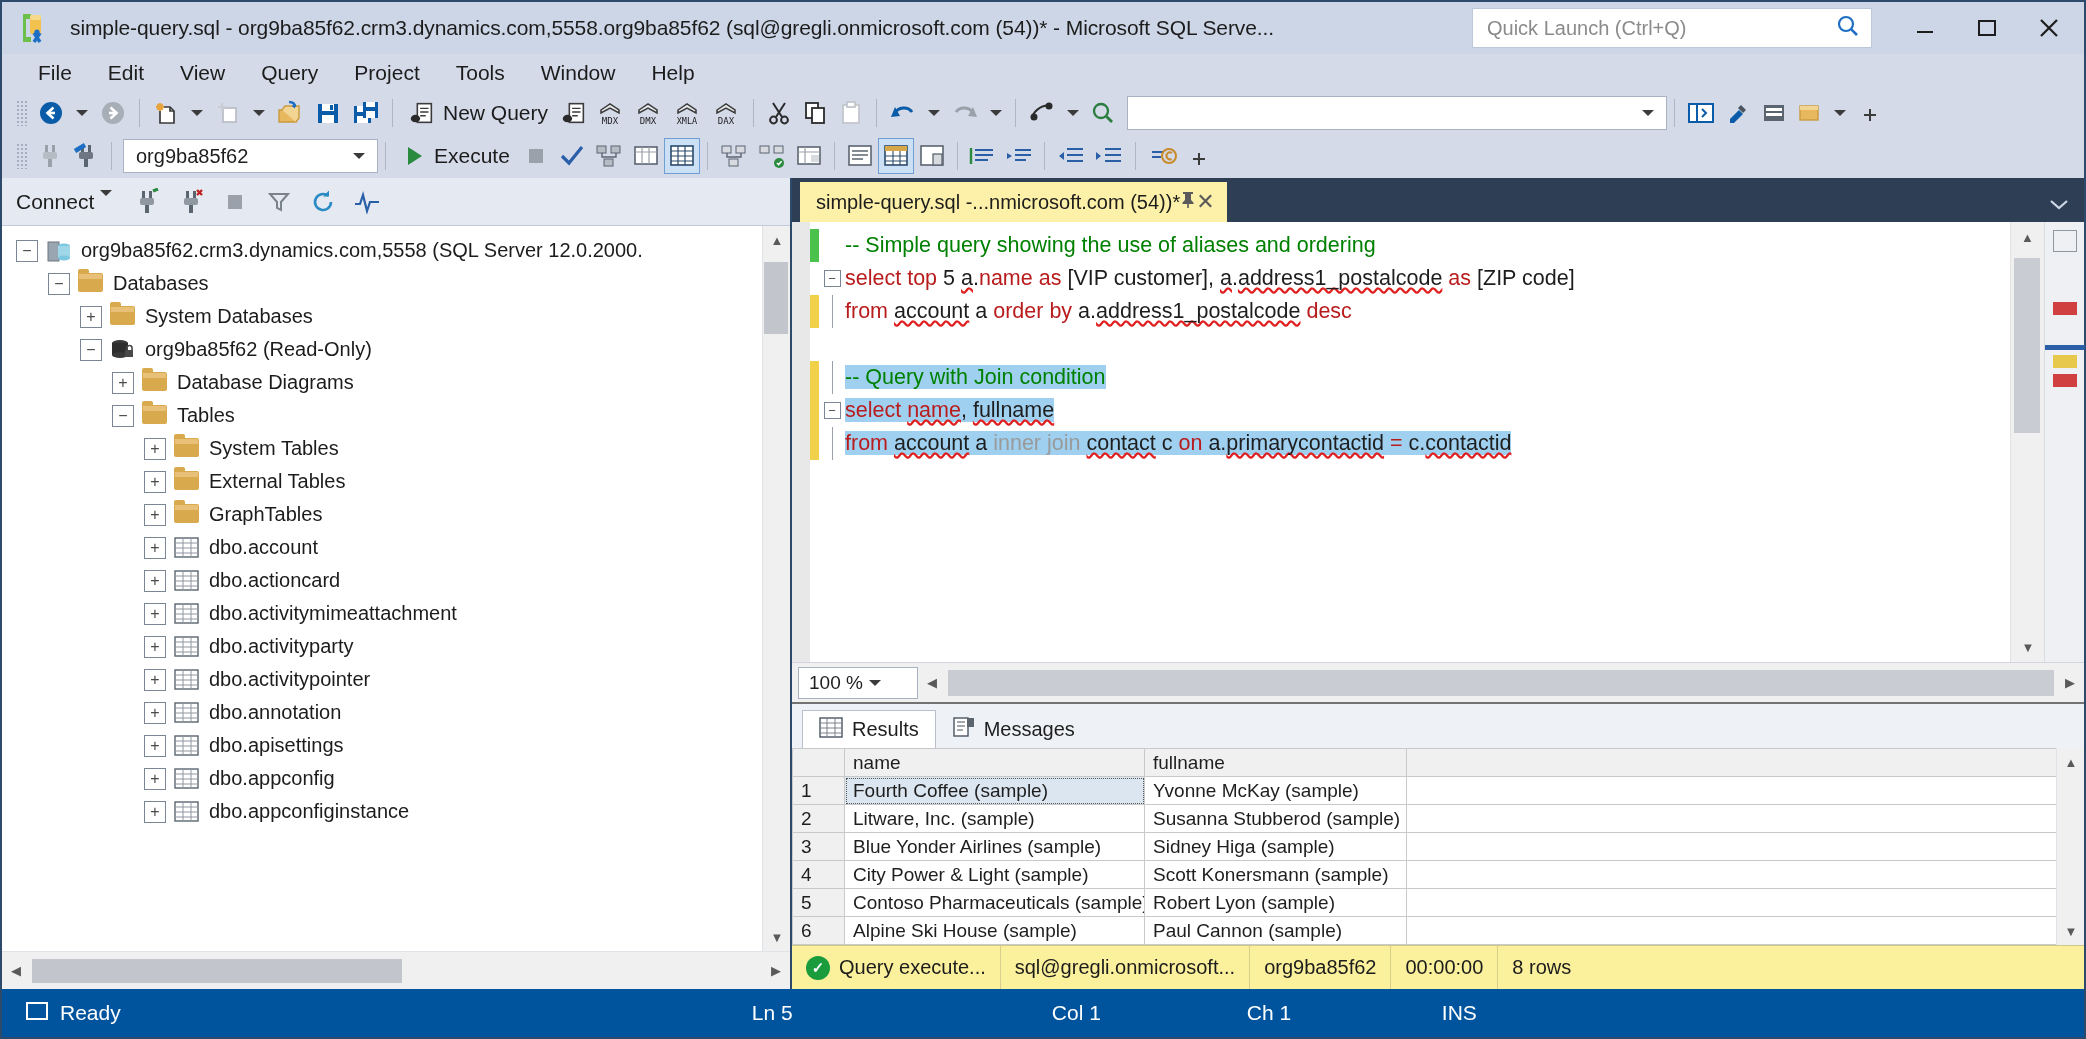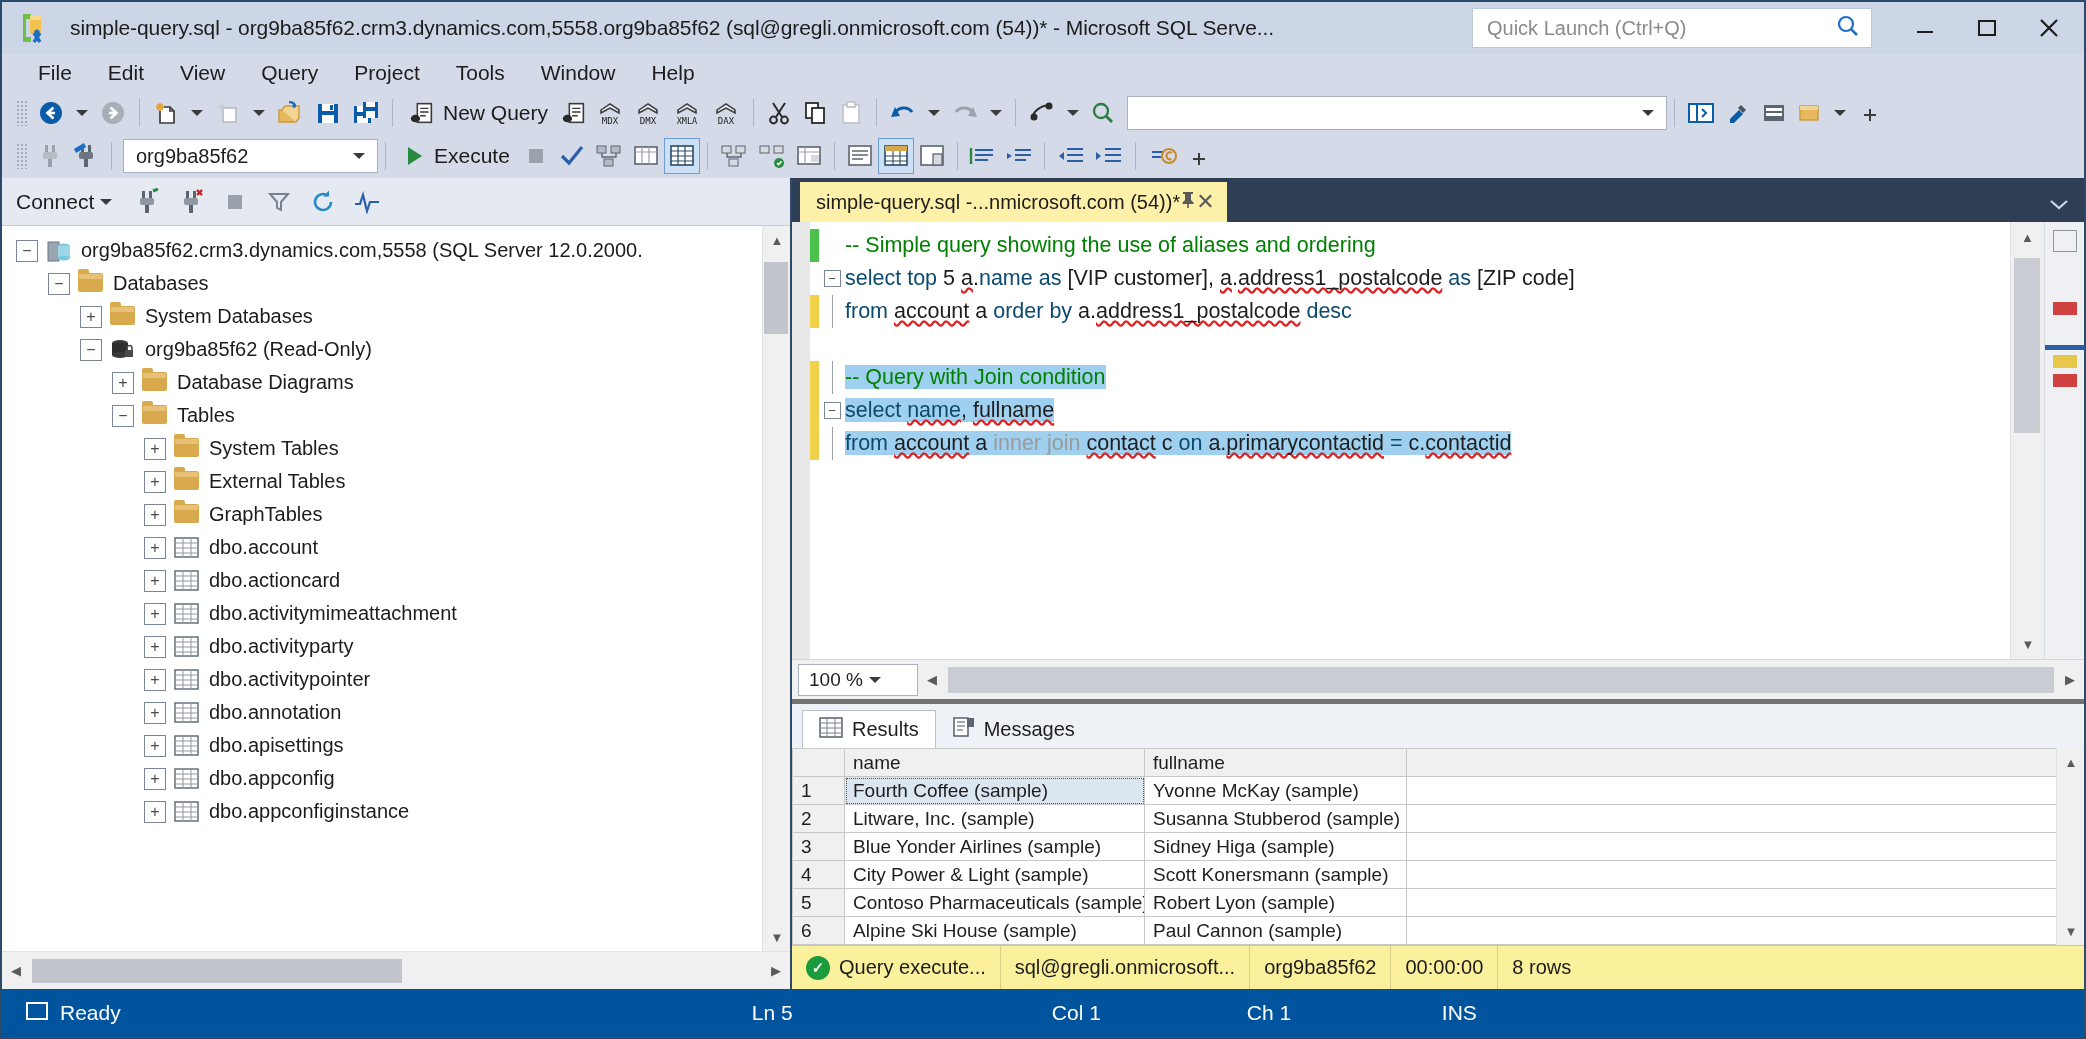--- a/index.html
+++ b/index.html
@@ -60,21 +60,21 @@
 
   
   .oe { width:790px; flex:0 0 790px; display:flex; flex-direction:column;
         background:#f0f0f0; border-right:2px solid #2d4a6b;}
   .oe-title { height:44px; background:#4a6287; color:#fff; display:flex; align-items:center;
               padding:0 10px 0 16px; font-size:21px; flex:0 0 44px;}
   .oe-title .t { flex:1; }
   .oe-title .ic { width:30px; text-align:center; font-size:20px; color:#e8edf5; }
   .oe-toolbar { height:48px; background:#e4e9f2; display:flex; align-items:center;
                 padding-left:14px; gap:2px; flex:0 0 48px; border-bottom:1px solid #c3cbd8;}
-  .connect { font-size:21px; color:#1c1c1c; display:flex; align-items:center; padding:0 6px 0 0;}
+  .connect { font-size:21px; color:#1c1c1c; display:flex; padding:0 6px 0 0;}
   .oe-tb { width:42px; height:38px; display:flex; align-items:center; justify-content:center;}
   .oe-tree { flex:1 1 auto; background:#fff; overflow:hidden; position:relative;
              padding-top:8px; font-size:20px;}
   .node { height:33px; display:flex; align-items:center; white-space:nowrap; }
   .exp { width:22px; height:22px; border:1px solid #7b8694; background:#fff; color:#4a4a4a;
          display:flex; align-items:center; justify-content:center; font-size:16px; line-height:1;
          margin-right:8px; flex:0 0 22px;}
   .nicon { width:26px; height:22px; margin-right:9px; flex:0 0 26px; position:relative; }
   .folder { width:25px; height:19px; background:#d9a94e; border-radius:2px 2px 2px 2px;
             position:relative; }
@@ -103,21 +103,21 @@
   .tab-overflow { position:absolute; right:14px; bottom:6px; color:#cfd8e6; }
 
   .code-wrap { flex:1 1 auto; display:flex; min-height:0; background:#fff; }
   .code-main { flex:1 1 auto; display:flex; min-width:0; position:relative; }
   .ind-margin { width:18px; flex:0 0 18px; background:#e8e8e8; }
   .chg-margin { width:9px; flex:0 0 9px; }
   .fold-margin { width:26px; flex:0 0 26px; background:#fff; }
   .codelines { flex:1 1 auto; min-width:0; background:#fff; padding-top:7px;
                font-family:Liberation Sans, sans-serif; font-size:21.5px; line-height:33px;
                white-space:pre; overflow:hidden;}
-  .kw { color:#0c4a6e; } .cm { color:#008000; }
+  .kw { color:#b91c1c; } .cm { color:#008000; }
   .num { color:#1c1c1c; } .id { color:#1c1c1c; } .dim { color:#9a9a9a; }
   .sel { background:#9fd0f0; }
   .sq { text-decoration:underline wavy #e02020; text-decoration-skip-ink:none; }
   .code-vbar { width:34px; flex:0 0 34px; background:#f0f0f0; border-left:1px solid #e2e2e2;
                position:relative; }
   .cv-thumb { position:absolute; left:3px; top:36px; width:26px; height:175px; background:#c9cdd3;}
   .cv-arrow { height:30px; display:flex; align-items:center; justify-content:center;
               color:#5a5a5a; font-size:13px;}
   .map-col { width:40px; flex:0 0 40px; background:#eef0f3; border-left:1px solid #d8dbe0;
              position:relative; }
@@ -126,21 +126,21 @@
   .zoombar { height:40px; background:#f0f0f0; display:flex; align-items:center; flex:0 0 40px;
              border-top:1px solid #d2d6dc;}
   .zoomcombo { width:120px; height:32px; background:#fff; border:1px solid #a9b2c2;
                display:flex; align-items:center; padding:0 5px 0 10px; font-size:19px;
                margin-left:6px;}
   .hscroll { flex:1; height:32px; background:#f0f0f0; display:flex; align-items:center;}
   .hs-thumb { height:26px; flex:1; background:#c9cdd3; margin:0 2px;}
 
   
   .results { flex:0 0 232px; display:flex; flex-direction:column; background:#fff;
-             border-top:5px solid #737373; }
+             border-top:2px solid #737373; }
   .rtabs { height:44px; background:#eef1f5; display:flex; align-items:flex-end; flex:0 0 44px;
            padding-left:10px;}
   .rtab { height:38px; display:flex; align-items:center; gap:9px; padding:0 16px;
           font-size:20px; border:1px solid transparent; border-bottom:none;}
   .rtab.active { background:#fff; border-color:#b9c0cb; }
   .rgrid { flex:1 1 auto; position:relative; overflow:hidden; }
   table.rs { border-collapse:collapse; width:100%; font-size:19px; table-layout:fixed;}
   table.rs th, table.rs td { border:1px solid #c9c9c9; height:28px; padding:0 8px;
                              text-align:left; font-weight:normal; white-space:nowrap;
                              overflow:hidden;}

